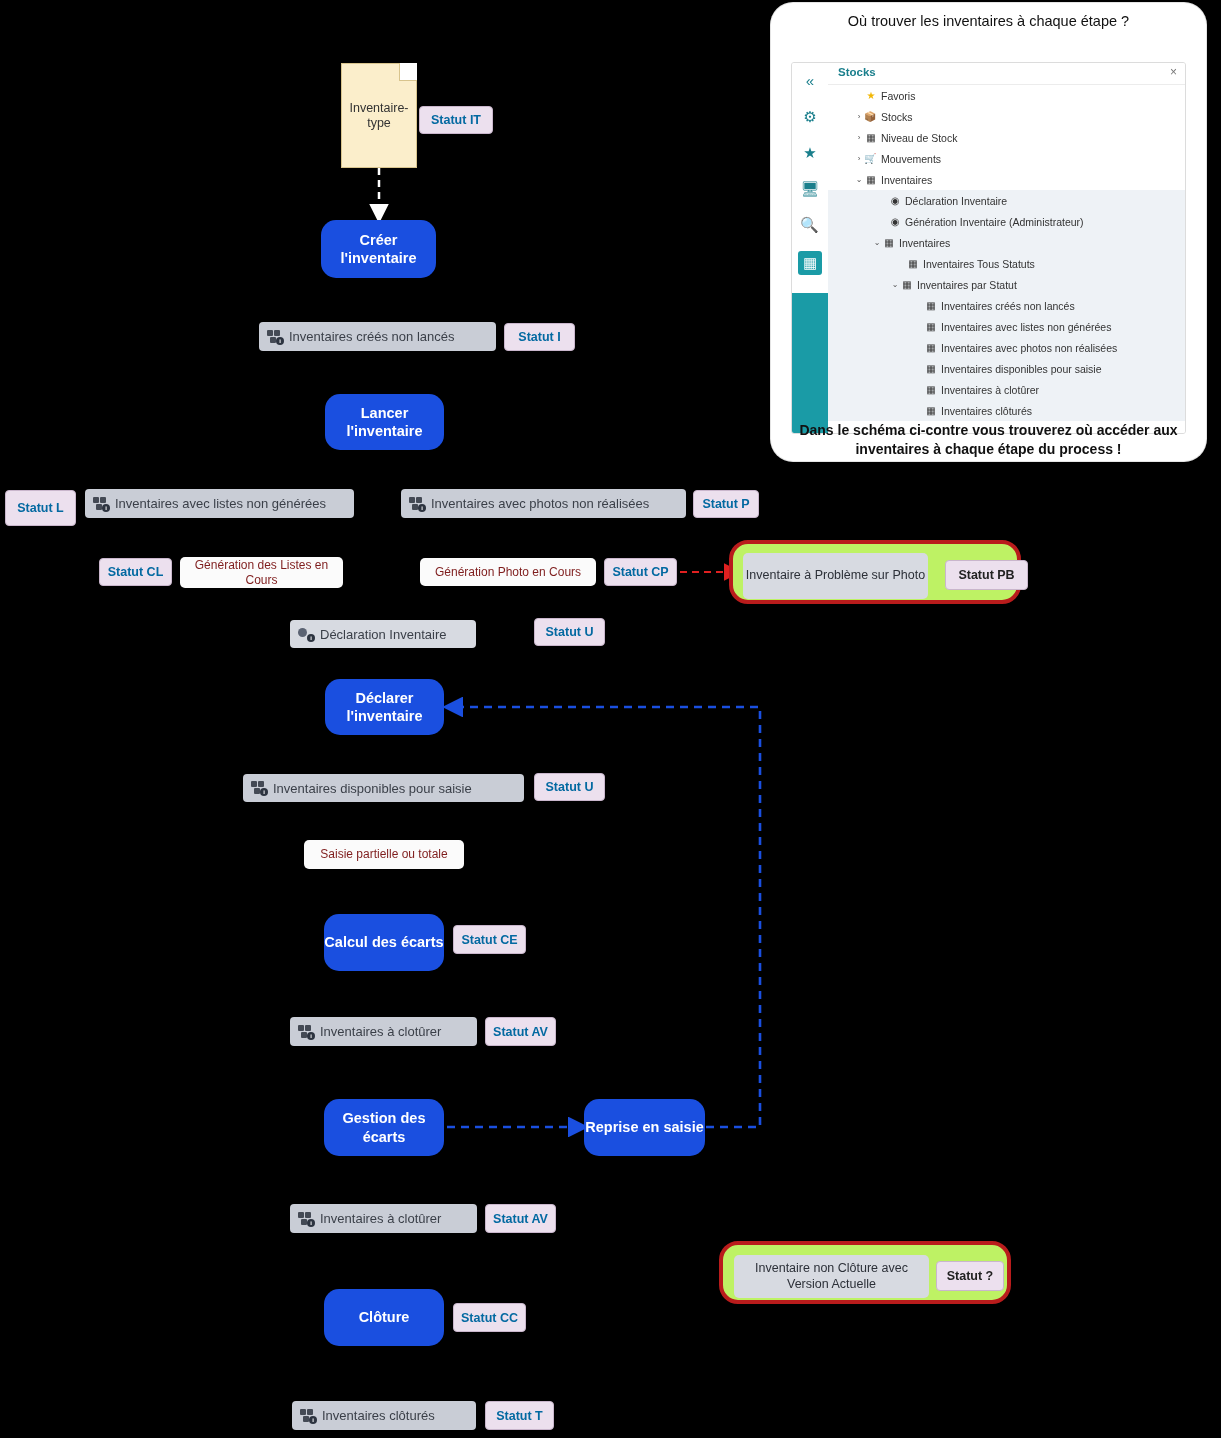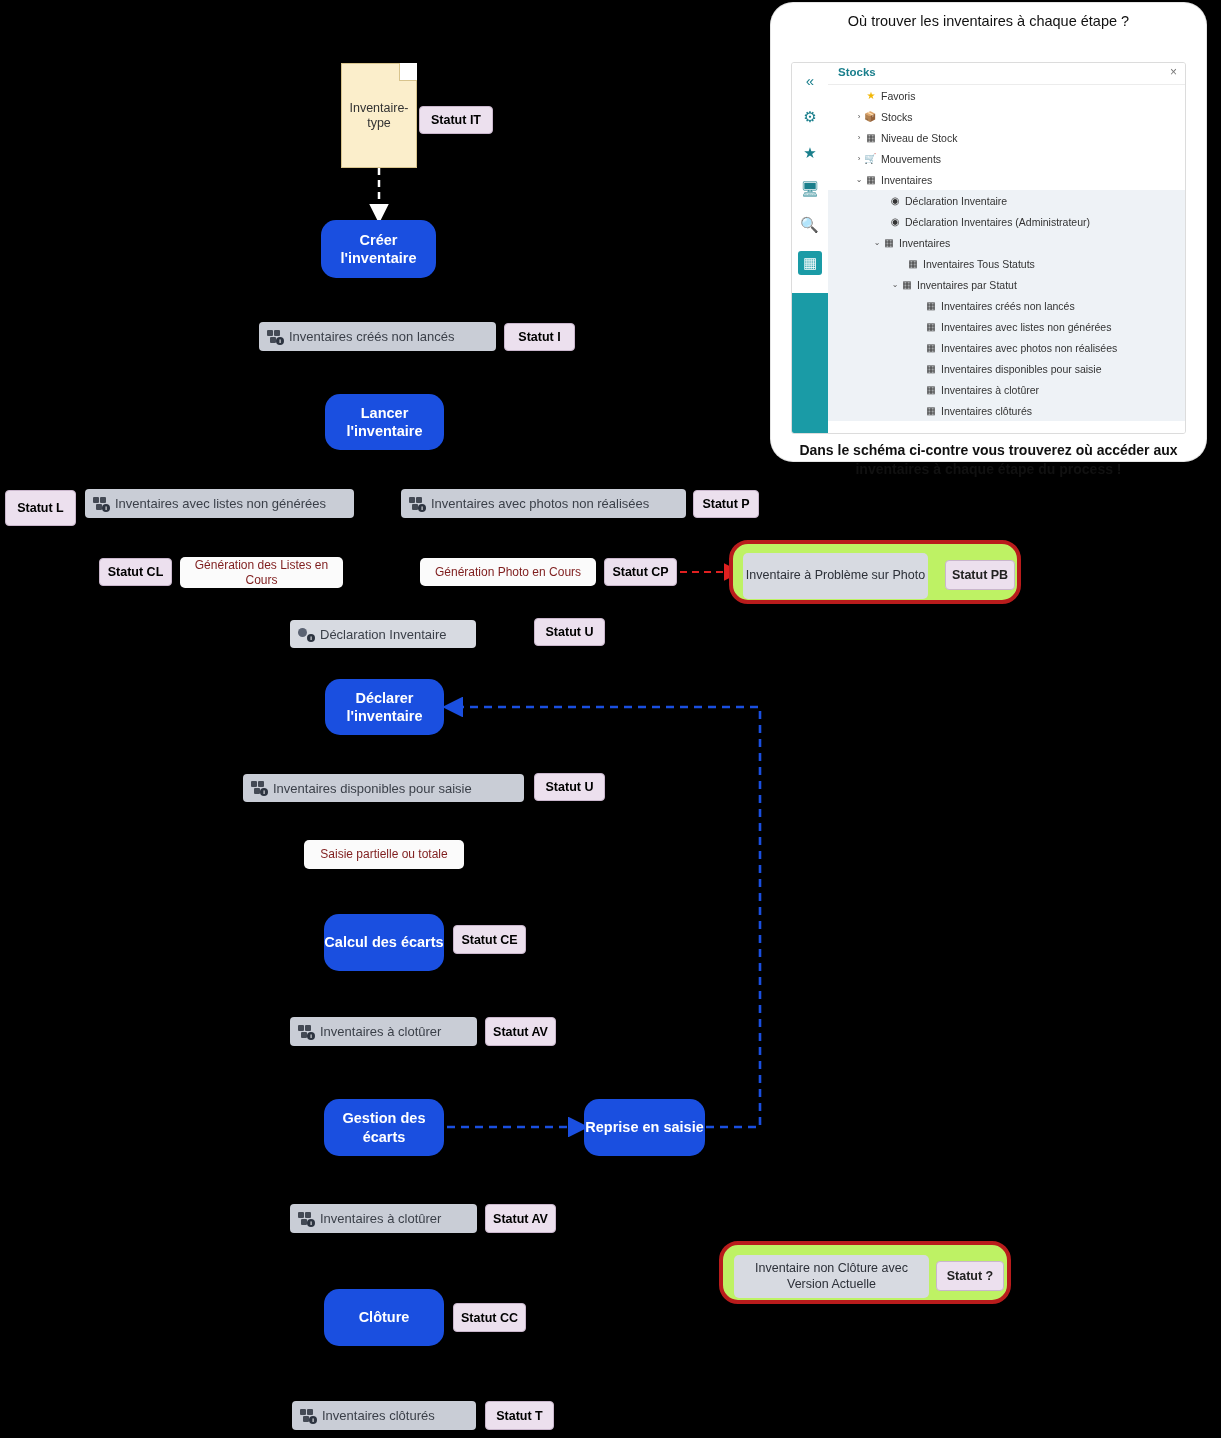--- a/index.html
+++ b/index.html
@@ -27,21 +27,21 @@
     line-height: 1.25;
     display: flex;
     align-items: center;
     justify-content: center;
     text-align: center;
   }
   .statut {
     background: #ece0ee;
     border: 1px solid #c9b6cc;
     border-radius: 4px;
-    color: #000000;
+    color: #0369a1;
     font-size: 12.5px;
     font-weight: bold;
     display: flex;
     align-items: center;
     justify-content: center;
     text-align: center;
   }
   .menuitem {
     background: #c9cdd6;
     border-radius: 4px;
@@ -142,21 +142,20 @@
     text-align: center;
     padding-top: 10px;
   }
   .callout-foot {
     font-size: 14px;
     font-weight: bold;
     color: #111;
     text-align: center;
     line-height: 1.35;
     padding: 6px 14px 0 14px;
-    margin-top: 20px;
   }
   .shot {
     position: relative;
     background: #fff;
     border: 1px solid #dcdcdc;
     border-radius: 3px;
     overflow: hidden;
   }
   .shot-rail {
     position: absolute; left:0; top:0; width: 36px; height: 100%;
@@ -285,21 +284,21 @@
     <span>Génération Photo en Cours</span>
   </div>
   <div class="abs statut" style="left:604px; top:558px; width:73px; height:28px;">
     <span>Statut CP</span>
   </div>
 
   <div class="abs problem-wrap" style="left:729px; top:540px; width:292px; height:64px;">
     <div class="abs problem-inner" style="left:10px; top:9px; width:185px; height:46px;">
       <span>Inventaire à Problème sur Photo</span>
     </div>
-    <div class="abs problem-stat" style="left:212px; top:16px; width:70px; height:30px;">
+    <div class="abs problem-stat" style="left:212px; top:16px; width:83px; height:30px;">
       <span>Statut PB</span>
     </div>
   </div>
 
   <div class="abs menuitem light" style="left:290px; top:620px; width:186px; height:28px;">
     <span class="glyph decl">
       <span class="b1"></span>
         <span class="dot">i</span>
     </span>
     <span>Déclaration Inventaire</span>
@@ -442,21 +441,21 @@
           <span class="chev">⌄</span>
           <span class="ic">▦</span>
           <span class="lb">Inventaires</span>
         </div>
         <div class="trow hl" style="padding-left:60px;">
           <span class="ic">◉</span>
           <span class="lb">Déclaration Inventaire</span>
         </div>
         <div class="trow hl" style="padding-left:60px;">
           <span class="ic">◉</span>
-          <span class="lb">Déclaration Inventaires (Administrateur)</span>
+          <span class="lb">Génération Inventaire (Administrateur)</span>
         </div>
         <div class="trow hl" style="padding-left:44px;">
           <span class="chev">⌄</span>
           <span class="ic">▦</span>
           <span class="lb">Inventaires</span>
         </div>
         <div class="trow hl" style="padding-left:78px;">
           <span class="ic">▦</span>
           <span class="lb">Inventaires Tous Statuts</span>
         </div>

